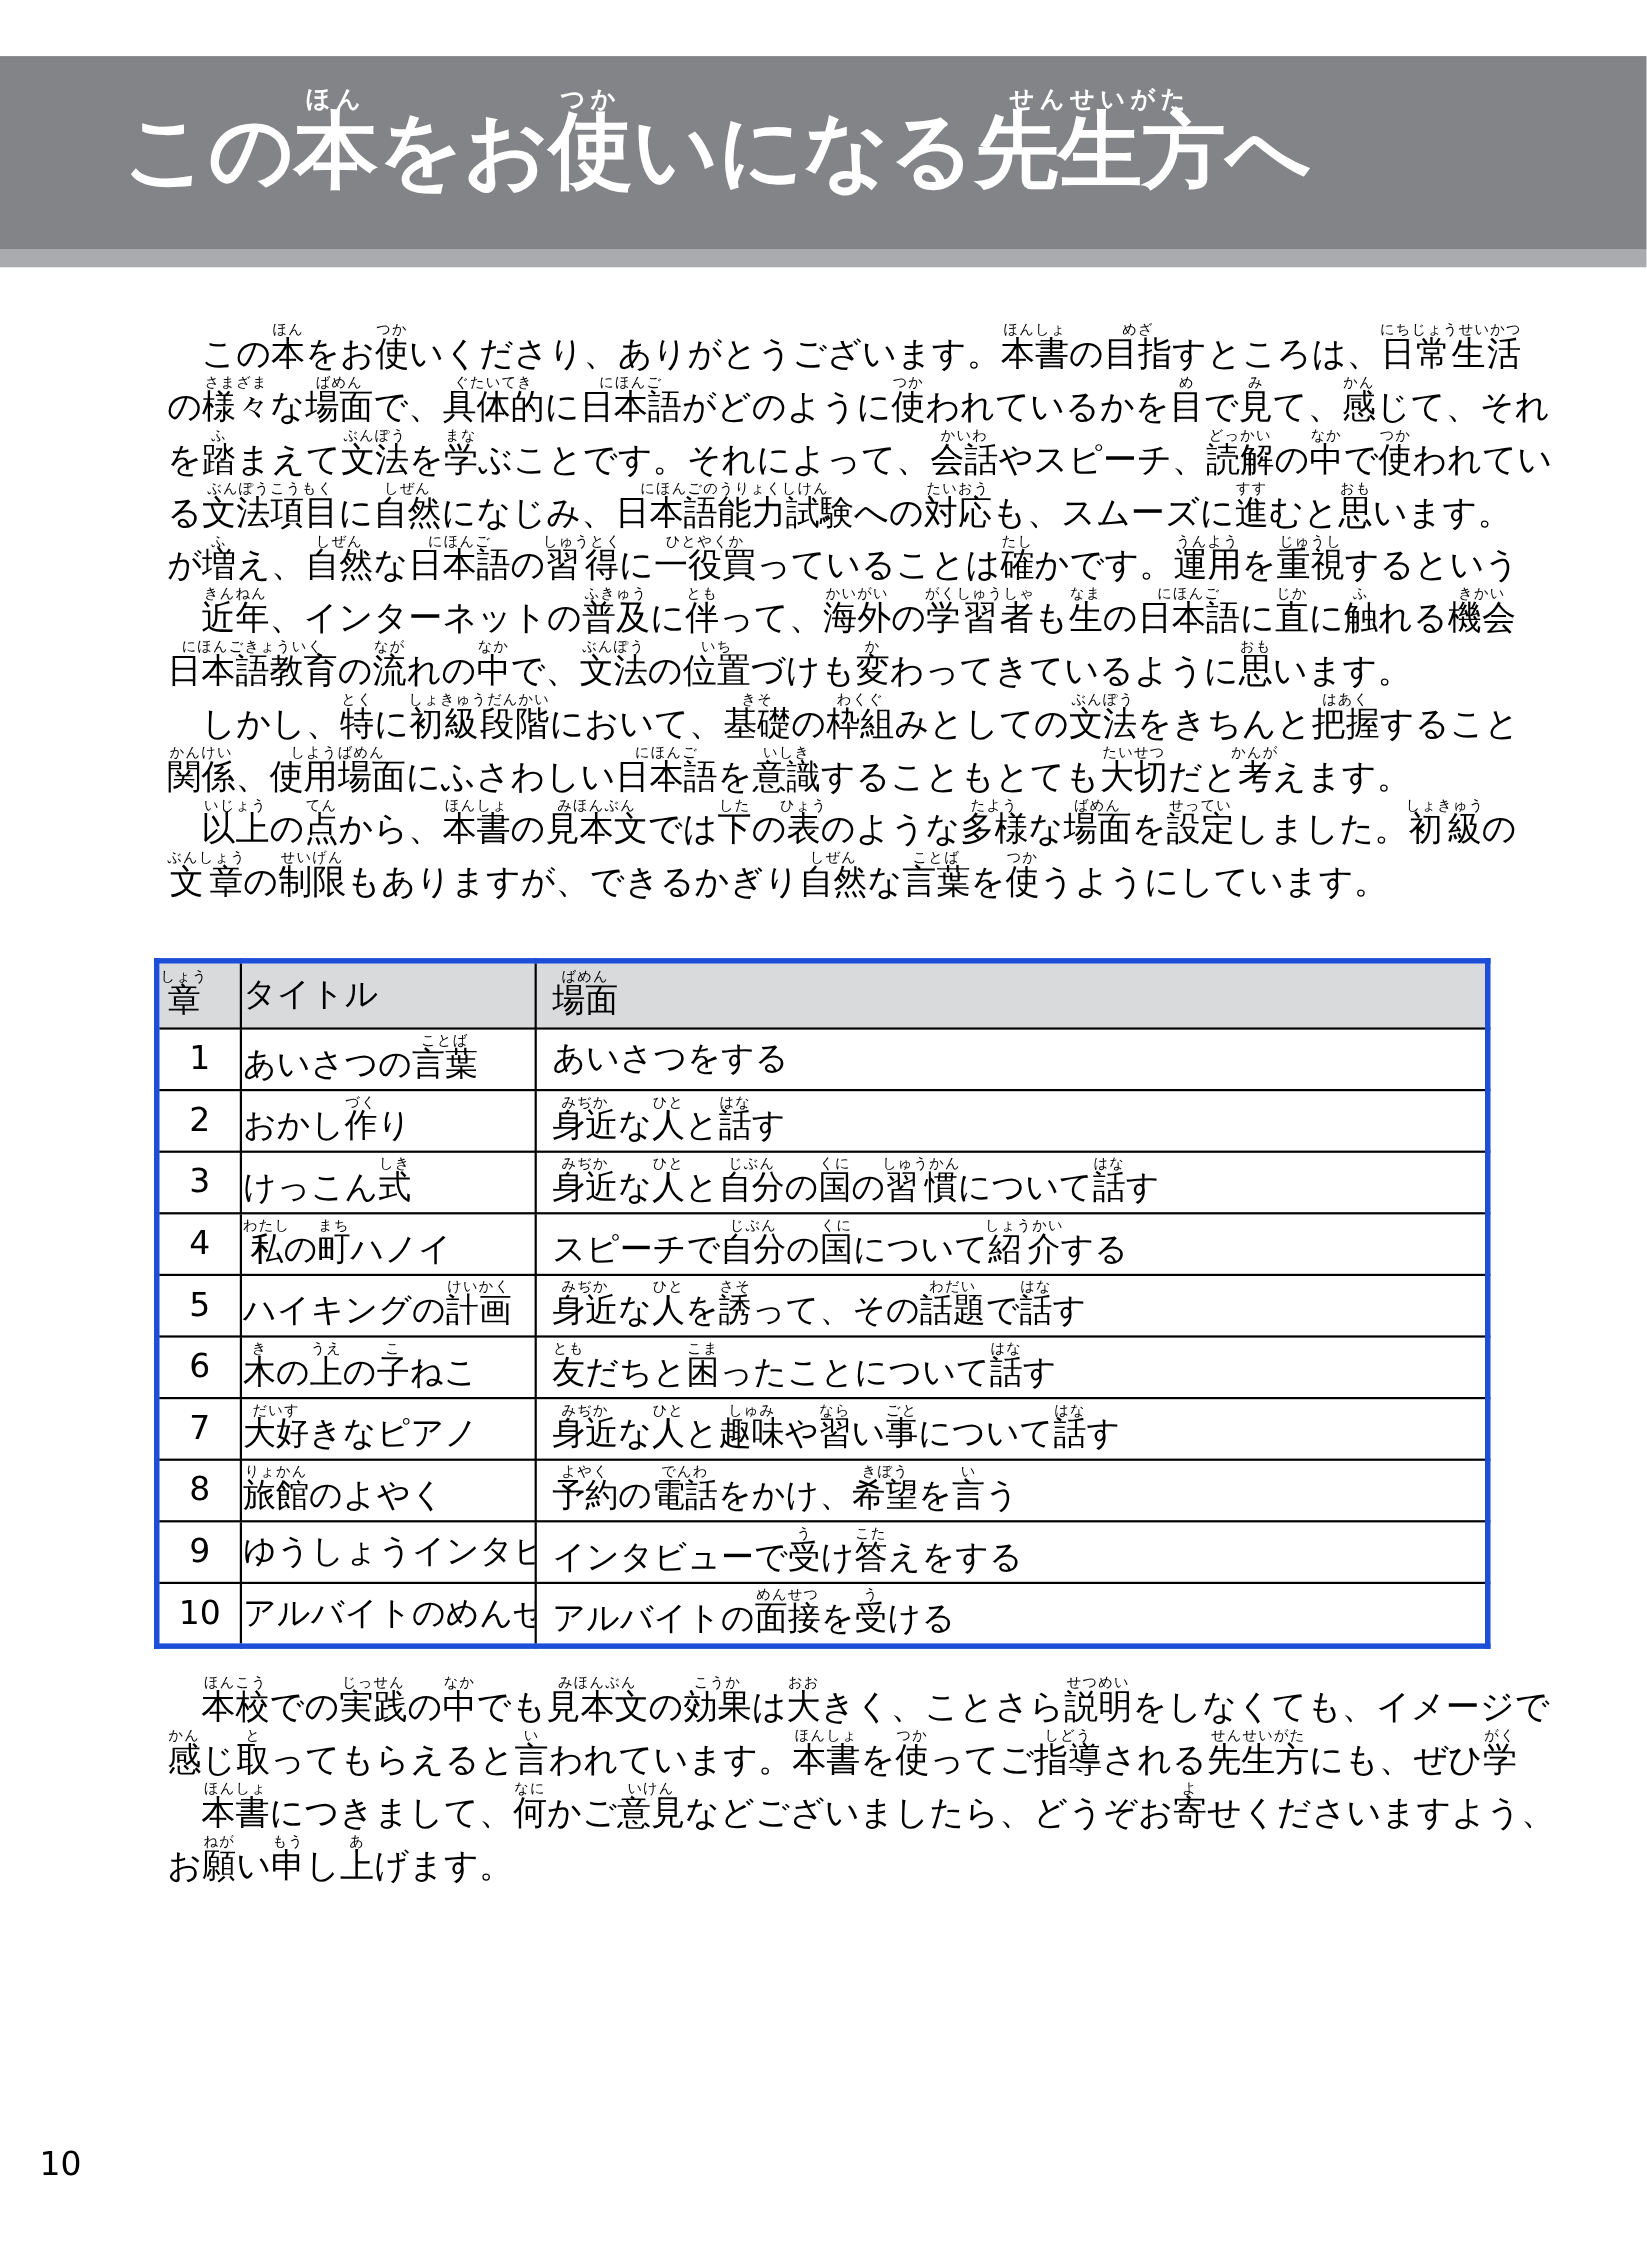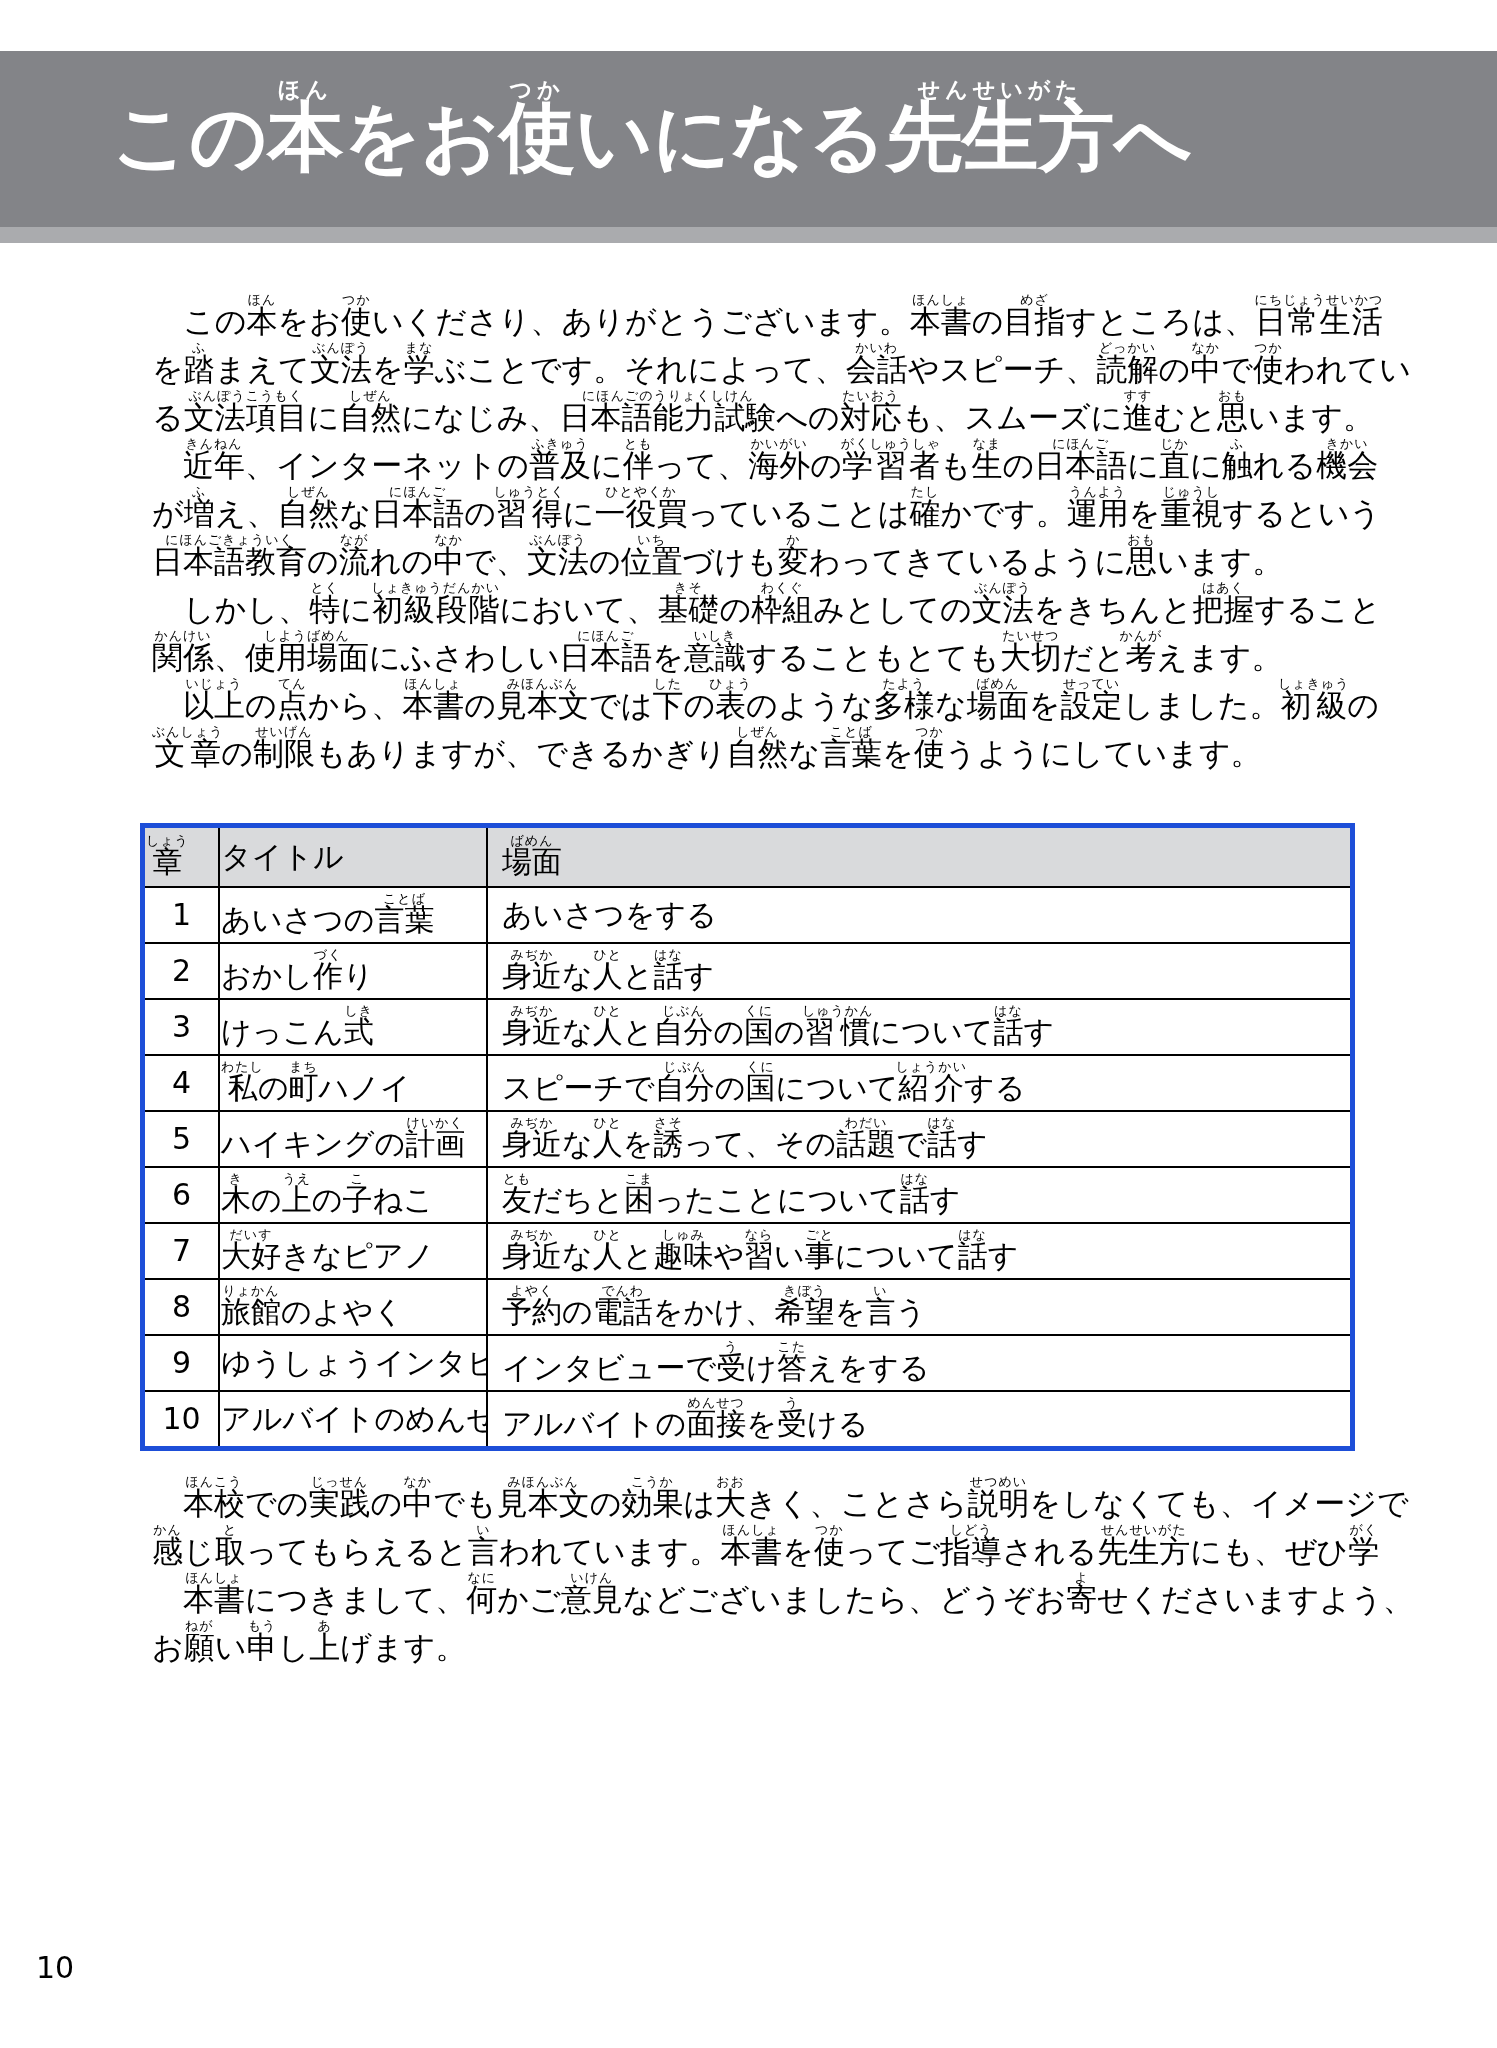--- a/index.html
+++ b/index.html
@@ -51,26 +51,27 @@
 <div class="banner">
   <h1 class="banner-title">この<ruby>本<rt>ほん</rt></ruby>をお<ruby>使<rt>つか</rt></ruby>いになる<ruby>先生方<rt>せんせいがた</rt></ruby>へ</h1>
 </div>
 <div class="banner-strip"></div>
 
 <div class="page-body">
 
   <div>
       <div class="paragraph">
         <div class="tline indent">この<ruby>本<rt>ほん</rt></ruby>をお<ruby>使<rt>つか</rt></ruby>いくださり、ありがとうございます。<ruby>本書<rt>ほんしょ</rt></ruby>の<ruby>目指<rt>めざ</rt></ruby>すところは、<ruby>日常生活<rt>にちじょうせいかつ</rt></ruby></div>
+        <div class="tline">の<ruby>様々<rt>さまざま</rt></ruby>な<ruby>場面<rt>ばめん</rt></ruby>で、<ruby>具体的<rt>ぐたいてき</rt></ruby>に<ruby>日本語<rt>にほんご</rt></ruby>がどのように<ruby>使<rt>つか</rt></ruby>われているかを<ruby>目<rt>め</rt></ruby>で<ruby>見<rt>み</rt></ruby>て、<ruby>感<rt>かん</rt></ruby>じて、それ</div>
         <div class="tline">を<ruby>踏<rt>ふ</rt></ruby>まえて<ruby>文法<rt>ぶんぽう</rt></ruby>を<ruby>学<rt>まな</rt></ruby>ぶことです。それによって、<ruby>会話<rt>かいわ</rt></ruby>やスピーチ、<ruby>読解<rt>どっかい</rt></ruby>の<ruby>中<rt>なか</rt></ruby>で<ruby>使<rt>つか</rt></ruby>われてい</div>
         <div class="tline">る<ruby>文法項目<rt>ぶんぽうこうもく</rt></ruby>に<ruby>自然<rt>しぜん</rt></ruby>になじみ、<ruby>日本語能力試験<rt>にほんごのうりょくしけん</rt></ruby>への<ruby>対応<rt>たいおう</rt></ruby>も、スムーズに<ruby>進<rt>すす</rt></ruby>むと<ruby>思<rt>おも</rt></ruby>います。</div>
       </div>
       <div class="paragraph">
+        <div class="tline">が<ruby>増<rt>ふ</rt></ruby>え、<ruby>自然<rt>しぜん</rt></ruby>な<ruby>日本語<rt>にほんご</rt></ruby>の<ruby>習得<rt>しゅうとく</rt></ruby>に<ruby>一役買<rt>ひとやくか</rt></ruby>っていることは<ruby>確<rt>たし</rt></ruby>かです。<ruby>運用<rt>うんよう</rt></ruby>を<ruby>重視<rt>じゅうし</rt></ruby>するという</div>
         <div class="tline indent"><ruby>近年<rt>きんねん</rt></ruby>、インターネットの<ruby>普及<rt>ふきゅう</rt></ruby>に<ruby>伴<rt>とも</rt></ruby>って、<ruby>海外<rt>かいがい</rt></ruby>の<ruby>学習者<rt>がくしゅうしゃ</rt></ruby>も<ruby>生<rt>なま</rt></ruby>の<ruby>日本語<rt>にほんご</rt></ruby>に<ruby>直<rt>じか</rt></ruby>に<ruby>触<rt>ふ</rt></ruby>れる<ruby>機会<rt>きかい</rt></ruby></div>
-        <div class="tline">が<ruby>増<rt>ふ</rt></ruby>え、<ruby>自然<rt>しぜん</rt></ruby>な<ruby>日本語<rt>にほんご</rt></ruby>の<ruby>習得<rt>しゅうとく</rt></ruby>に<ruby>一役買<rt>ひとやくか</rt></ruby>っていることは<ruby>確<rt>たし</rt></ruby>かです。<ruby>運用<rt>うんよう</rt></ruby>を<ruby>重視<rt>じゅうし</rt></ruby>するという</div>
         <div class="tline"><ruby>日本語教育<rt>にほんごきょういく</rt></ruby>の<ruby>流<rt>なが</rt></ruby>れの<ruby>中<rt>なか</rt></ruby>で、<ruby>文法<rt>ぶんぽう</rt></ruby>の<ruby>位置<rt>いち</rt></ruby>づけも<ruby>変<rt>か</rt></ruby>わってきているように<ruby>思<rt>おも</rt></ruby>います。</div>
       </div>
       <div class="paragraph">
         <div class="tline indent">しかし、<ruby>特<rt>とく</rt></ruby>に<ruby>初級段階<rt>しょきゅうだんかい</rt></ruby>において、<ruby>基礎<rt>きそ</rt></ruby>の<ruby>枠組<rt>わくぐ</rt></ruby>みとしての<ruby>文法<rt>ぶんぽう</rt></ruby>をきちんと<ruby>把握<rt>はあく</rt></ruby>すること</div>
         <div class="tline"><ruby>関係<rt>かんけい</rt></ruby>、<ruby>使用場面<rt>しようばめん</rt></ruby>にふさわしい<ruby>日本語<rt>にほんご</rt></ruby>を<ruby>意識<rt>いしき</rt></ruby>することもとても<ruby>大切<rt>たいせつ</rt></ruby>だと<ruby>考<rt>かんが</rt></ruby>えます。</div>
       </div>
       <div class="paragraph">
         <div class="tline indent"><ruby>以上<rt>いじょう</rt></ruby>の<ruby>点<rt>てん</rt></ruby>から、<ruby>本書<rt>ほんしょ</rt></ruby>の<ruby>見本文<rt>みほんぶん</rt></ruby>では<ruby>下<rt>した</rt></ruby>の<ruby>表<rt>ひょう</rt></ruby>のような<ruby>多様<rt>たよう</rt></ruby>な<ruby>場面<rt>ばめん</rt></ruby>を<ruby>設定<rt>せってい</rt></ruby>しました。<ruby>初級<rt>しょきゅう</rt></ruby>の</div>
         <div class="tline"><ruby>文章<rt>ぶんしょう</rt></ruby>の<ruby>制限<rt>せいげん</rt></ruby>もありますが、できるかぎり<ruby>自然<rt>しぜん</rt></ruby>な<ruby>言葉<rt>ことば</rt></ruby>を<ruby>使<rt>つか</rt></ruby>うようにしています。</div>
       </div>

